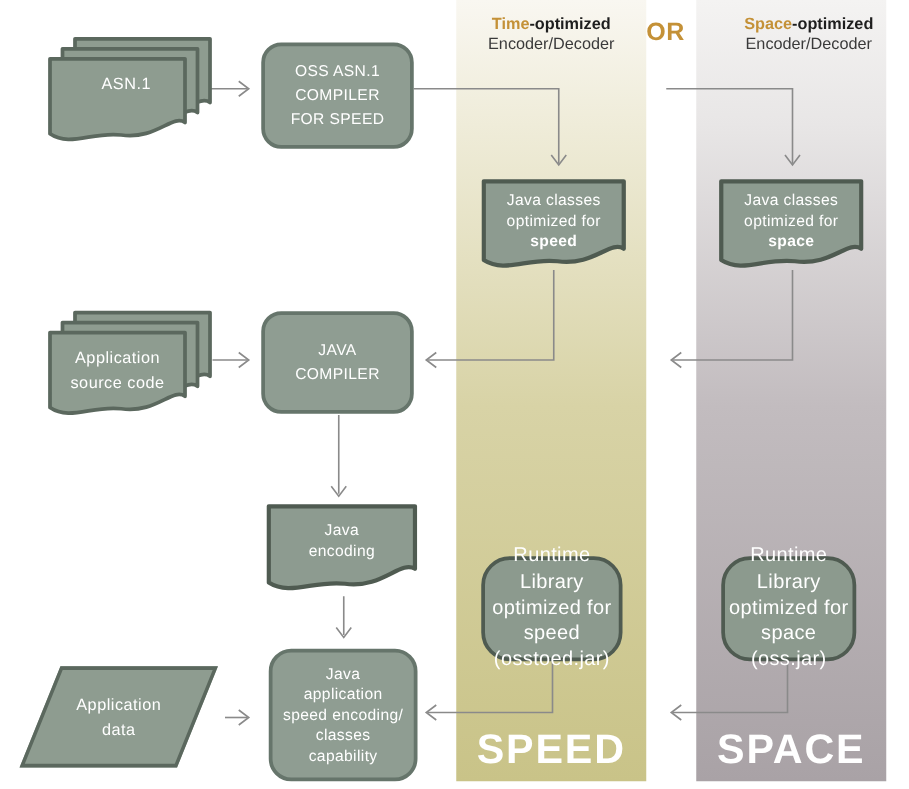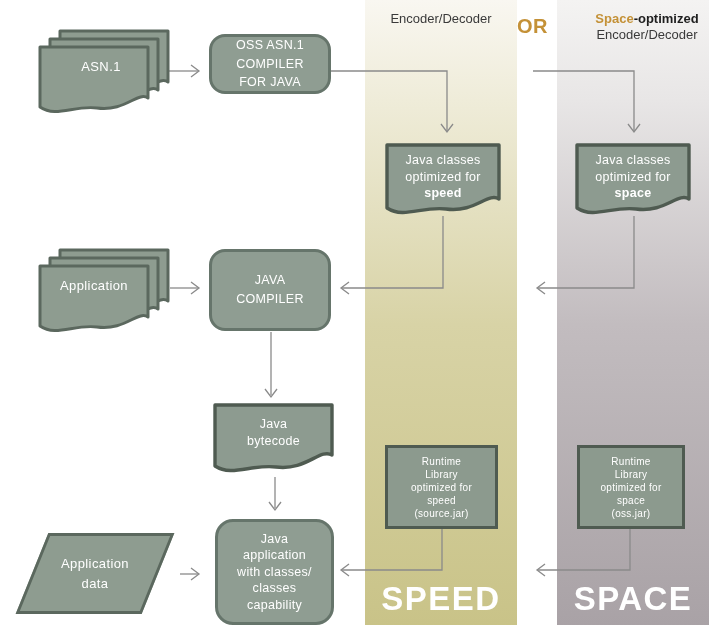--- a/index.html
+++ b/index.html
@@ -34,36 +34,37 @@
   .docnode svg { position:absolute; left:0; top:0; }
   .doc-fill { fill:#8d9b90; stroke:#4f5b51; stroke-width:3.4; stroke-linejoin:round; }
   .sheet { fill:#8e9c90; stroke:#5b685e; stroke-width:3; stroke-linejoin:round; }
   .doc-text { position:absolute; left:0; width:100%; text-align:center; }
   .para { background:#8e9c90; border:3px solid #5b685e; transform:skewX(-22deg);
     display:flex; align-items:center; justify-content:center; }
   .unskew { transform:skewX(22deg); width:100%; text-align:center; }
   .ln { display:block; }
   .fs13 { font-size:13px; line-height:1.5; letter-spacing:0.4px; }
   .fs125 { font-size:12.5px; line-height:1.32; letter-spacing:0.3px; }
-  .fs12 { font-size:10px; line-height:1.3; letter-spacing:0.3px; }
+  .fs12 { font-size:16px; line-height:1.3; letter-spacing:0.3px;border-radius:23px; }
   .sp15 { line-height:1.5; }
 </style>
 </head>
 <body>
 
 <div class="canvas">
 
   <div class="band band-speed">
     <div class="watermark">SPEED</div>
   </div>
   <div class="band band-space">
     <div class="watermark">SPACE</div>
   </div>
 
   <div class="col-header" style="left:365px;width:152px;">
+    <span class="ln l1"><span class="gold">Time</span><span>-optimized</span></span>
     <span class="ln">Encoder/Decoder</span>
   </div>
   <div class="or-label">OR</div>
   <div class="col-header" style="left:557px;width:180px;">
     <span class="ln l1"><span class="gold">Space</span><span>-optimized</span></span>
     <span class="ln">Encoder/Decoder</span>
   </div>
 
   <svg class="wires" width="727" height="631">
     <g>
@@ -118,25 +119,25 @@
         <path class="sheet" transform="translate(20,0)" d="M2,2 H110 V53 C100,46 87,67 59,63 C36,60 18,73 2,62 Z"></path>
         <path class="sheet" transform="translate(10,8)" d="M2,2 H110 V53 C100,46 87,67 59,63 C36,60 18,73 2,62 Z"></path>
         <path class="sheet" transform="translate(0,16)" d="M2,2 H110 V53 C100,46 87,67 59,63 C36,60 18,73 2,62 Z"></path>
       </g>
     </svg>
     <div class="doc-text fs13" style="top:28px;width:126px;">
       <span class="ln">ASN.1</span>
     </div>
   </div>
 
-  <div class="node rnode fs125 sp15" style="left:209px;top:34px;width:122px;height:60px;">
+  <div class="node rnode fs125 sp15" style="left:209px;top:34px;width:122px;height:85px;">
     <div>
       <span class="ln">OSS ASN.1</span>
       <span class="ln">COMPILER</span>
-      <span class="ln">FOR JAVA</span>
+      <span class="ln">FOR SPEED</span>
     </div>
   </div>
 
   <div class="node docnode" style="left:385px;top:143px;width:116px;height:78px;">
     <svg width="116" height="78" viewBox="0 0 116 78">
       <path class="doc-fill" d="M2,2 H114 V56 C103,49 90,70 61,66 C37,63 19,76 2,65 Z"></path>
     </svg>
     <div class="doc-text fs125" style="top:9px;">
       <span class="ln">Java classes</span>
       <span class="ln">optimized for</span>
@@ -158,47 +159,48 @@
   <div class="node docnode" style="left:38px;top:248px;width:132px;height:92px;">
     <svg width="132" height="92" viewBox="0 0 132 92">
       <g>
         <path class="sheet" transform="translate(20,0)" d="M2,2 H110 V53 C100,46 87,67 59,63 C36,60 18,73 2,62 Z"></path>
         <path class="sheet" transform="translate(10,8)" d="M2,2 H110 V53 C100,46 87,67 59,63 C36,60 18,73 2,62 Z"></path>
         <path class="sheet" transform="translate(0,16)" d="M2,2 H110 V53 C100,46 87,67 59,63 C36,60 18,73 2,62 Z"></path>
       </g>
     </svg>
     <div class="doc-text fs13" style="top:28px;width:112px;">
       <span class="ln">Application</span>
+      <span class="ln">source code</span>
     </div>
   </div>
 
   <div class="node rnode fs125 sp15" style="left:209px;top:249px;width:122px;height:82px;">
     <div>
       <span class="ln">JAVA</span>
       <span class="ln">COMPILER</span>
     </div>
   </div>
 
   <div class="node docnode" style="left:213px;top:403px;width:121px;height:74px;">
     <svg width="121" height="74" viewBox="0 0 121 74">
       <path class="doc-fill" d="M2,2 H119 V52 C107,45 93,68 63,64 C38,61 19,74 2,63 Z"></path>
     </svg>
     <div class="doc-text fs125" style="top:13px;">
       <span class="ln">Java</span>
-      <span class="ln">bytecode</span>
+      <span class="ln">encoding</span>
     </div>
   </div>
 
   <div class="node rectnode fs12" style="left:385px;top:445px;width:113px;height:84px;">
     <div>
       <span class="ln">Runtime</span>
       <span class="ln">Library</span>
       <span class="ln">optimized for</span>
       <span class="ln">speed</span>
-      <span class="ln">(source.jar)</span>
+      <span class="ln">(osstoed.jar)</span>
     </div>
   </div>
 
   <div class="node rectnode fs12" style="left:577px;top:445px;width:108px;height:84px;">
     <div>
       <span class="ln">Runtime</span>
       <span class="ln">Library</span>
       <span class="ln">optimized for</span>
       <span class="ln">space</span>
       <span class="ln">(oss.jar)</span>
@@ -209,19 +211,19 @@
     <div class="unskew">
       <span class="ln">Application</span>
       <span class="ln">data</span>
     </div>
   </div>
 
   <div class="node rnode fs125" style="left:215px;top:519px;width:119px;height:106px;border-radius:18px;">
     <div>
       <span class="ln">Java</span>
       <span class="ln">application</span>
-      <span class="ln">with classes/</span>
+      <span class="ln">speed encoding/</span>
       <span class="ln">classes</span>
       <span class="ln">capability</span>
     </div>
   </div>
 
 </div>
 
 </body></html>

